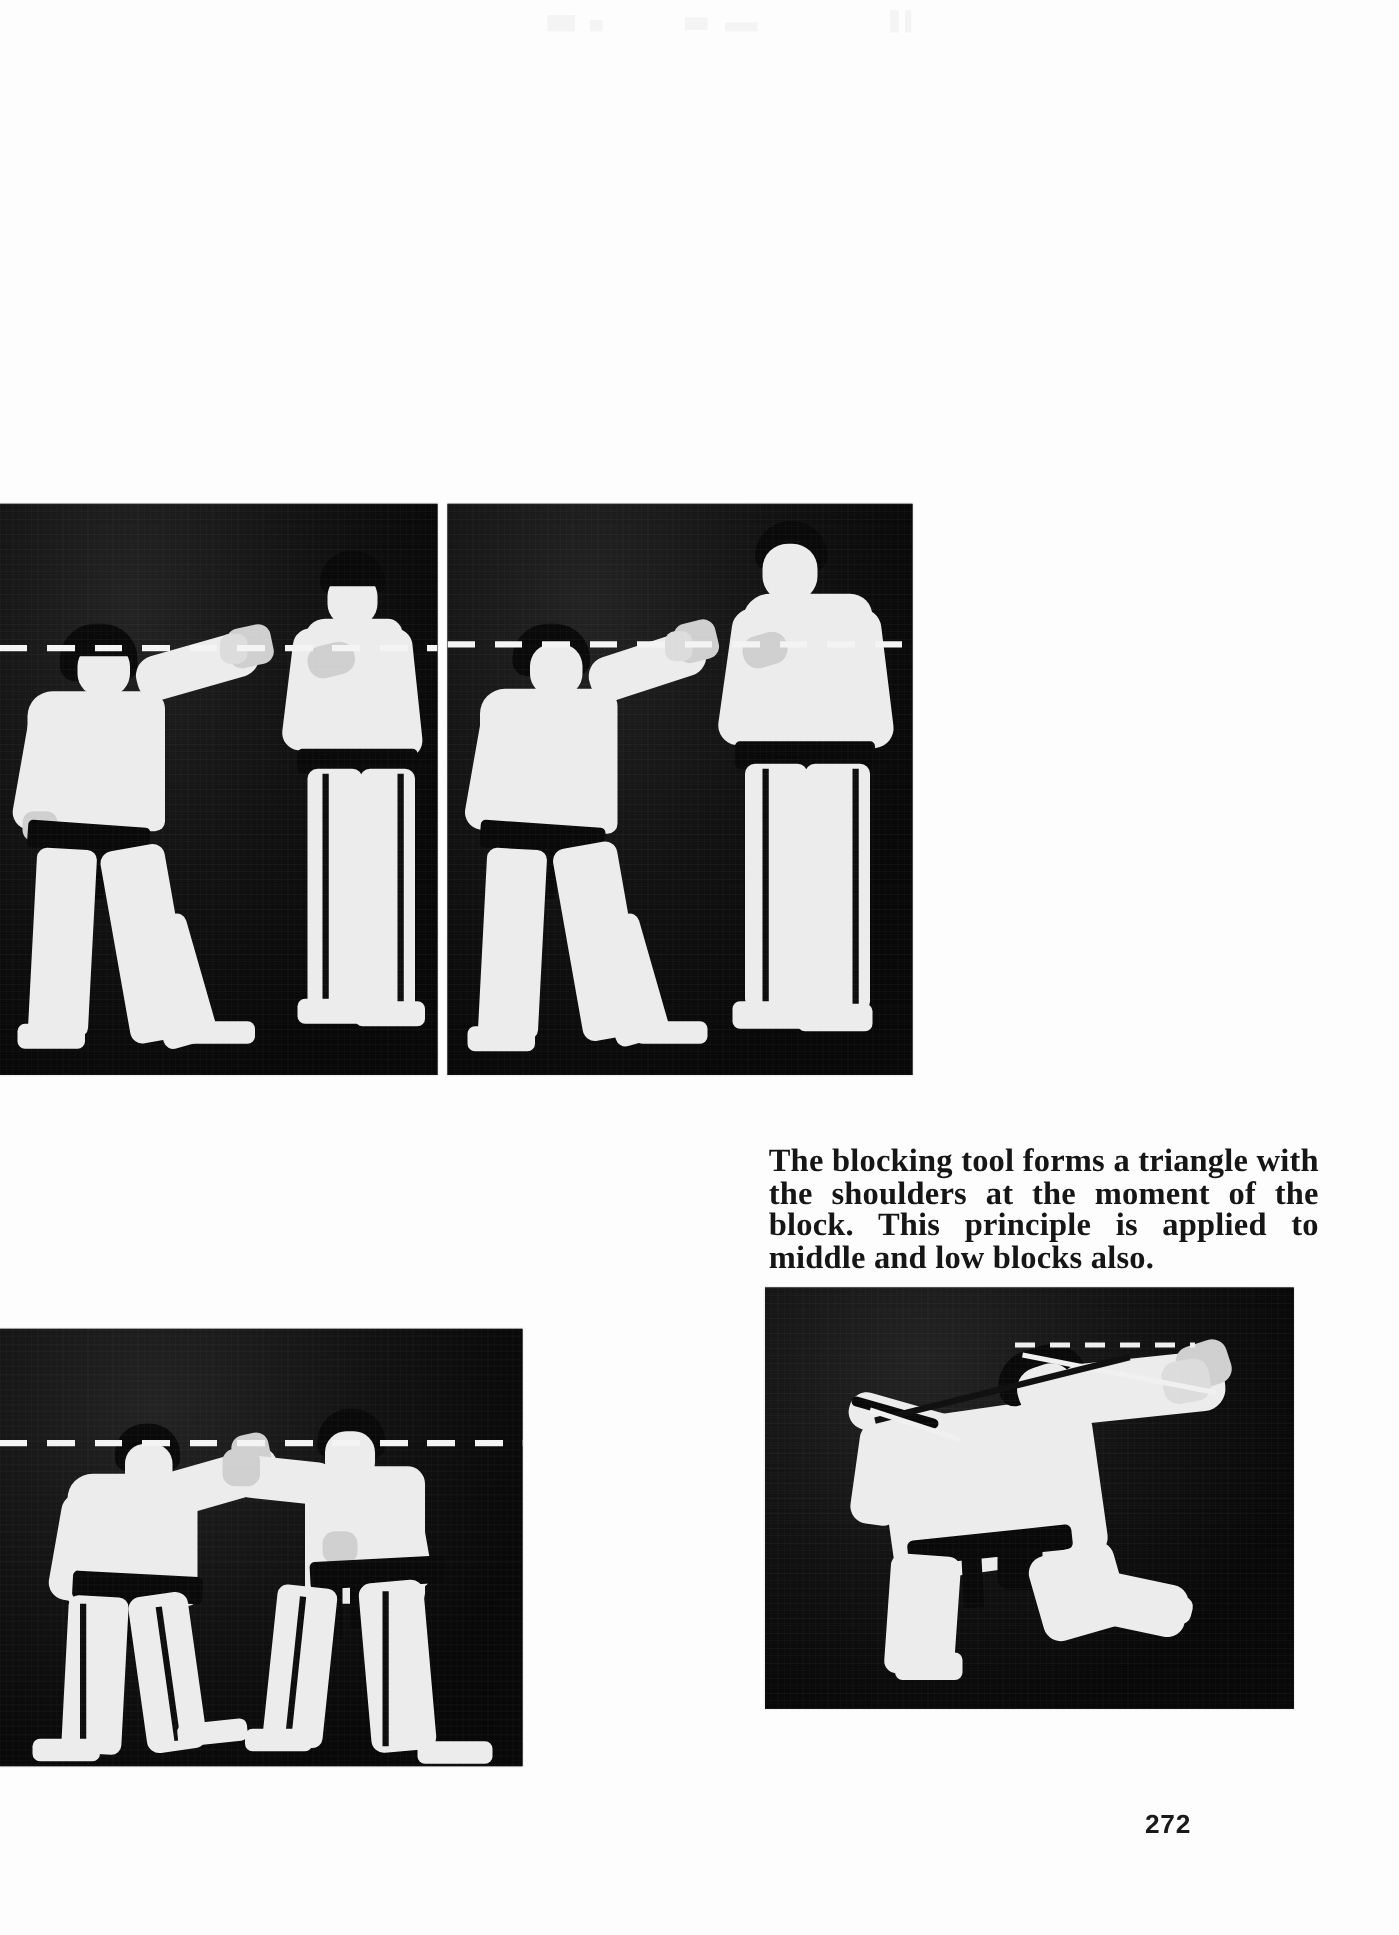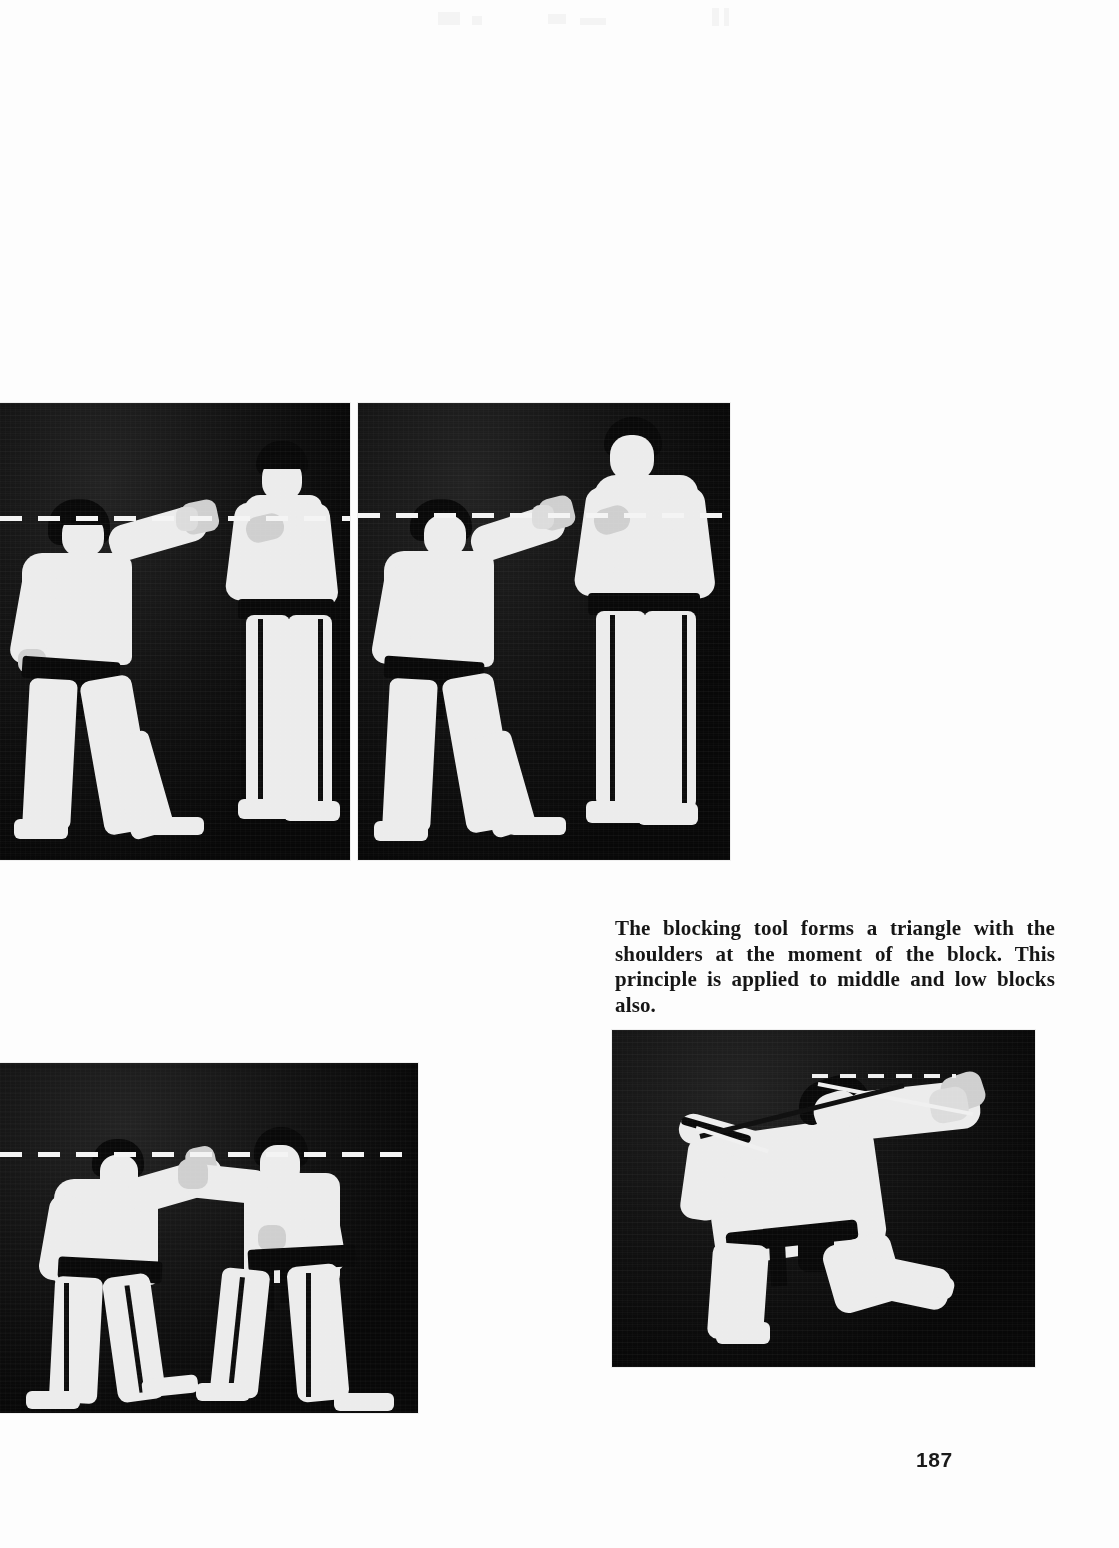--- a/index.html
+++ b/index.html
@@ -105,21 +105,21 @@
   .sk  { position: absolute; background: #cfcfcf; } 
   .blk { position: absolute; background: #090909; } 
   .stripe { position: absolute; background: #0d0d0d; }
 
   
   .caption {
     position: absolute;
     font-family: "Liberation Serif", serif;
     font-weight: bold;
     color: #161616;
-    font-size: 21px;
+    font-size: 26px;
     line-height: 25.5px;
     letter-spacing: .15px;
     text-align: left;
   }
   .caption.justified { text-align: justify; }
 
   .page-number {
     position: absolute;
     font-family: "Liberation Sans", sans-serif;
     font-weight: bold;
@@ -316,15 +316,15 @@
 
     <div class="bands"></div>
     <div class="grain"></div>
 
     <div class="dashline thin" style="left:200px; top:44px; width:144px;"></div>
     <div class="guide" style="left:206px; top:52px; width:158px; height:4px; transform:rotate(11deg);"></div>
     <div class="guide dark" style="left:88px; top:104px; width:210px; height:5px; transform:rotate(-14deg);"></div>
     <div class="guide" style="left:84px; top:96px; width:76px; height:4px; transform:rotate(18deg);"></div>
   </div>
 
-  <div class="page-number" style="left:916px; top:1448px;">187</div>
+  <div class="page-number" style="left:916px; top:1448px;">272</div>
 
 </div>
 
 </body></html>

